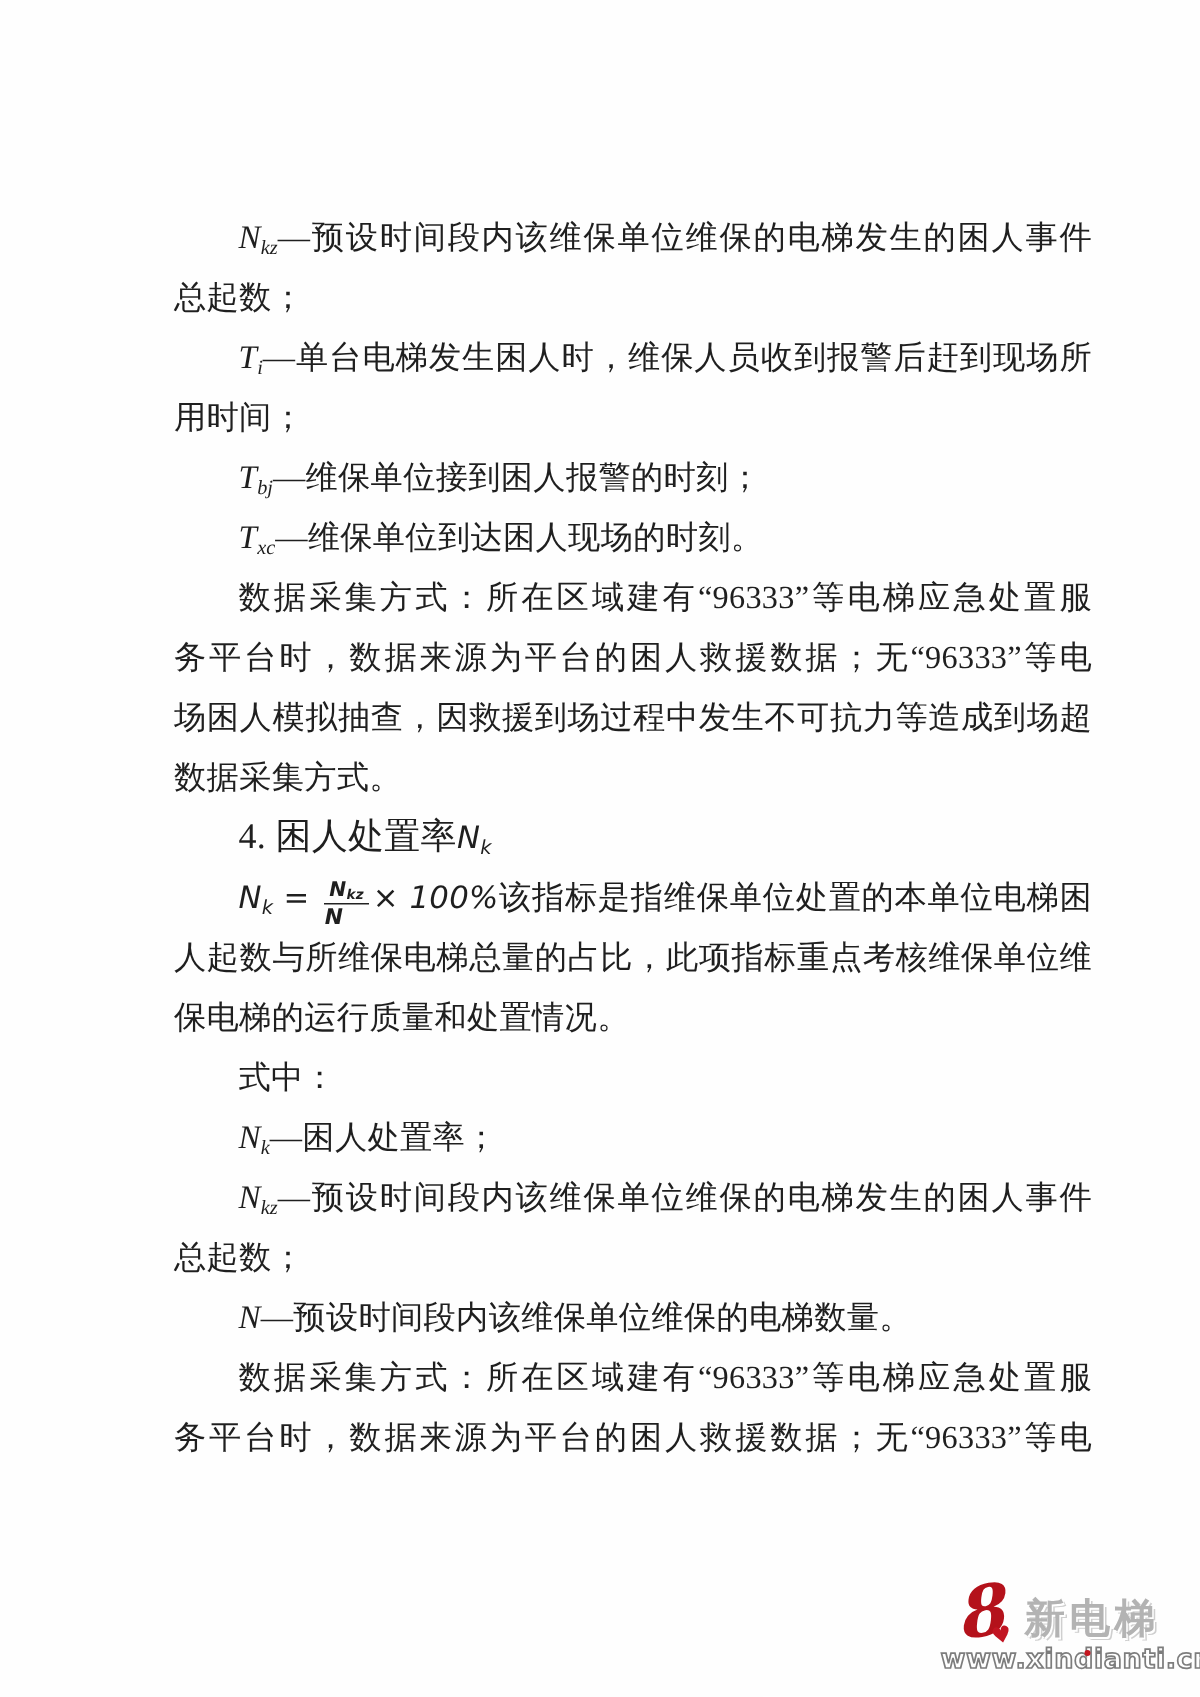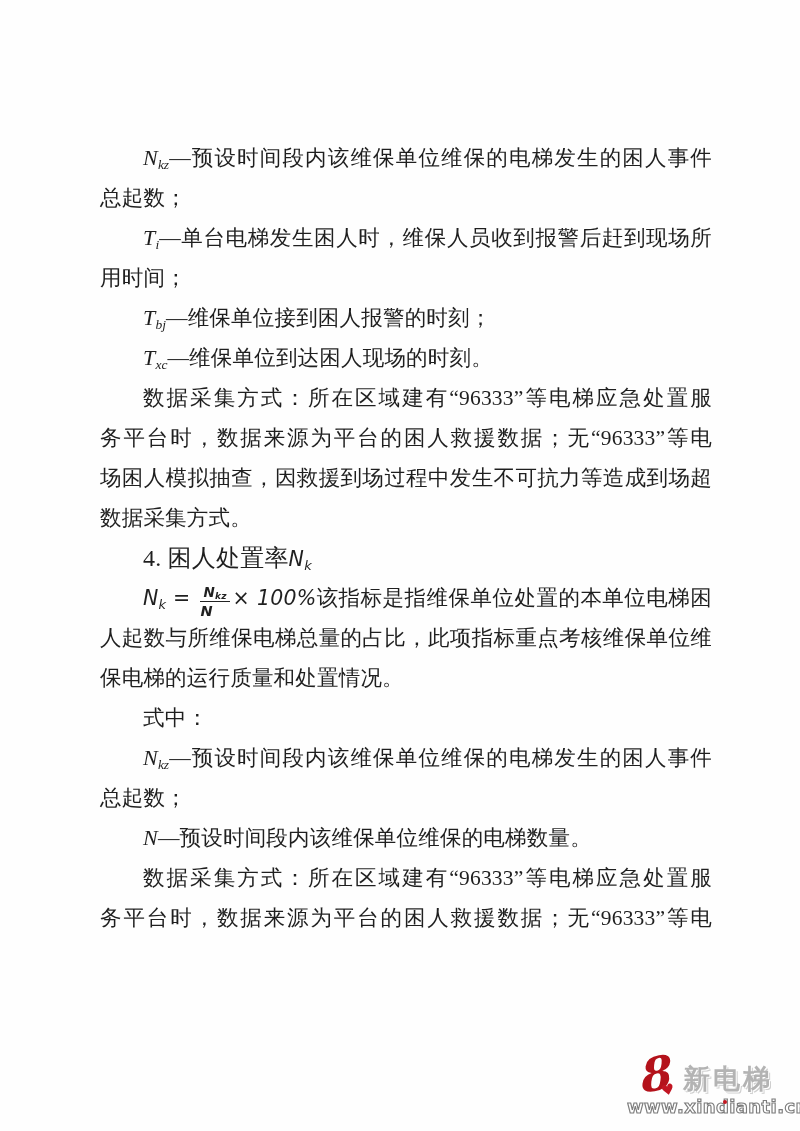--- a/index.html
+++ b/index.html
@@ -9,21 +9,21 @@
     font-family: "Liberation Serif", serif;
     color: #1f1f1f;
     position: relative;
     overflow: hidden;
   }
   .page { position: absolute; inset: 0; background: #fefefe; }
 
   
   .text-column {
     position: absolute;
-    left: 100px; top: 138px;
+    left: 116px; top: 138px;
     width: 612px;
   }
   .line {
     height: 40px;
     line-height: 40px;
     font-size: 21.5px;
     letter-spacing: 0.2px;
     white-space: nowrap;
   }
   .line.justify {
@@ -160,20 +160,21 @@
       <div class="line indent"><span class="var">T<span class="sub">xc</span></span><span class="cn">—维保单位到达困人现场的时刻。</span></div>
       <div class="line indent justify"><span class="cn">数据采集方式：所在区域建有“96333”等电梯应急处置服</span></div>
       <div class="line justify"><span class="cn">务平台时，数据来源为平台的困人救援数据；无“96333”等电</span></div>
       <div class="line justify"><span class="cn">场困人模拟抽查，因救援到场过程中发生不可抗力等造成到场超</span></div>
       <div class="line"><span class="cn">数据采集方式。</span></div>
       <div class="line indent heading"><span class="htext">4. 困人处置率</span><span class="mvar">N<span class="sub">k</span></span></div>
       <div class="line indent justify formula"><span class="mvar">N<span class="sub">k</span></span><span class="mtext"> = </span><span class="frac"><span class="num">N<span class="sub">kz</span></span><span class="den">N</span></span><span class="mtext">× 100%</span><span class="cn">该指标是指维保单位处置的本单位电梯困</span></div>
       <div class="line justify"><span class="cn">人起数与所维保电梯总量的占比，此项指标重点考核维保单位维</span></div>
       <div class="line"><span class="cn">保电梯的运行质量和处置情况。</span></div>
       <div class="line indent"><span class="cn">式中：</span></div>
+      <div class="line indent"><span class="var">N<span class="sub">k</span></span><span class="cn">—困人处置率；</span></div>
       <div class="line indent justify"><span class="var">N<span class="sub">kz</span></span><span class="cn">—预设时间段内该维保单位维保的电梯发生的困人事件</span></div>
       <div class="line"><span class="cn">总起数；</span></div>
       <div class="line indent"><span class="var">N</span><span class="cn">—预设时间段内该维保单位维保的电梯数量。</span></div>
       <div class="line indent justify"><span class="cn">数据采集方式：所在区域建有“96333”等电梯应急处置服</span></div>
       <div class="line justify"><span class="cn">务平台时，数据来源为平台的困人救援数据；无“96333”等电</span></div>
     </div>
 
   <div class="watermark">
     <span class="mark8">8</span>
     <span class="heart">♥</span>

